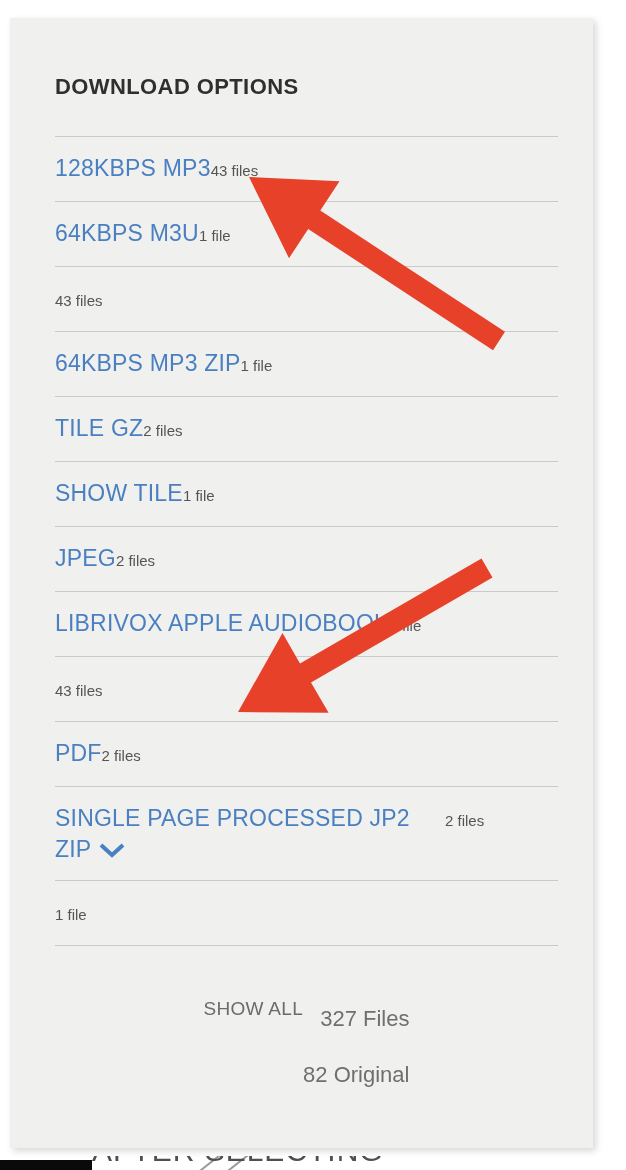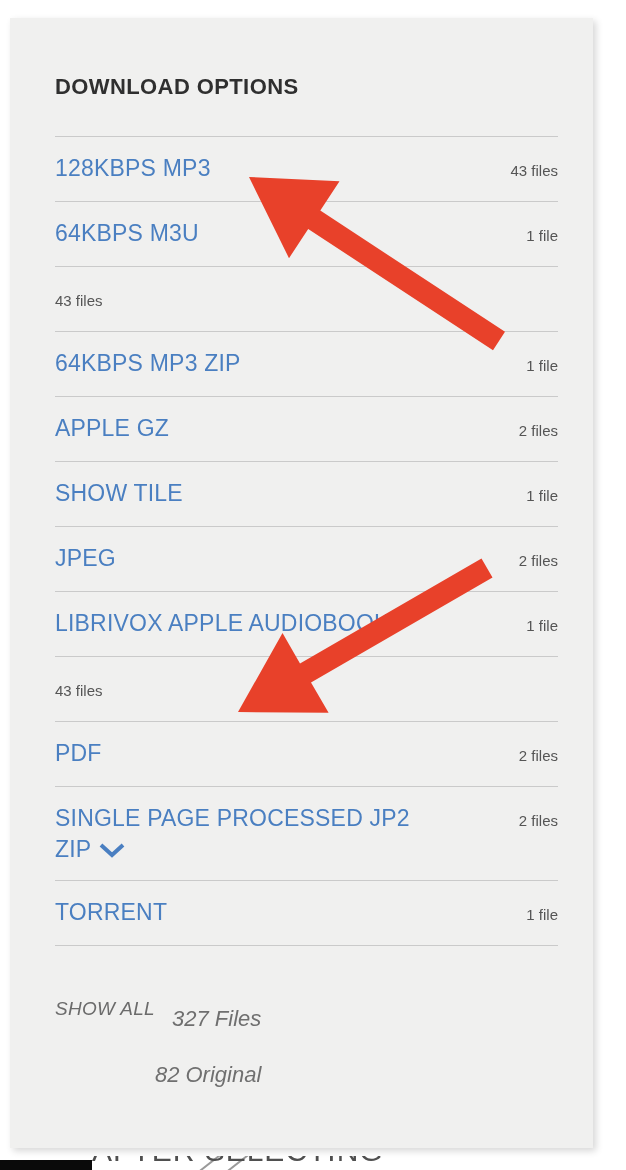--- a/index.html
+++ b/index.html
@@ -26,39 +26,38 @@
     font-size: 22px; font-weight: bold; letter-spacing: .4px;
     color: #2f2f2f; padding-top: 56px; padding-bottom: 0;
     white-space: nowrap;
   }
 
   .divider { height: 1px; background: #cacaca; }
   #hdr-divider { margin-top: 36px; }
 
   
   .row {
-    display: flex; align-items: flex-start; justify-content: space-between;
+    display: flex; align-items: flex-start; 
     padding: 16px 0 15px 0;
   }
   .row-label {
     font-size: 23px; color: #4a7fc1; line-height: 31px;
     letter-spacing: .2px; max-width: 390px;
     cursor: pointer;
   }
   .row-count {
     font-size: 15px; color: #555555; line-height: 31px;
     white-space: nowrap; padding-top: 2px;
   }
   .chev { display: inline-block; vertical-align: -1px; margin-left: 8px; }
 
   
   #footer {
-    display: flex; justify-content: flex-start; align-items: flex-start;
+    display: flex; justify-content: center; align-items: flex-start;
     padding-top: 52px;
-    font-style: italic;
   }
   #show-all { font-size: 19px; color: #6b6b6b; letter-spacing: .3px; cursor: pointer; }
   #totals { text-align: right; }
   #totals div { font-size: 22px; color: #6f6f6f; }
   #total-files { padding-top: 8px; }
   #total-original { padding-top: 30px; }
 
   
   #arrows { position: absolute; left: 0; top: 0; width: 626px; height: 1170px; pointer-events: none; }
 
@@ -113,21 +112,21 @@
           <div class="row">
             <div class="row-count">43 files</div>
           </div>
           <div class="divider"></div>
           <div class="row">
             <div class="row-label">64KBPS MP3 ZIP</div>
             <div class="row-count">1 file</div>
           </div>
           <div class="divider"></div>
           <div class="row">
-            <div class="row-label">APPLE GZ</div>
+            <div class="row-label">TILE GZ</div>
             <div class="row-count">2 files</div>
           </div>
           <div class="divider"></div>
           <div class="row">
             <div class="row-label">SHOW TILE</div>
             <div class="row-count">1 file</div>
           </div>
           <div class="divider"></div>
           <div class="row">
             <div class="row-label">JPEG</div>
@@ -149,21 +148,20 @@
           </div>
           <div class="divider"></div>
           <div class="row">
             <div class="row-label"><span>SINGLE PAGE PROCESSED JP2 ZIP</span><svg class="chev" width="26" height="16" viewBox="0 0 26 16">
                 <path d="M2 3 L13 13 L24 3" fill="none" stroke="#4a7fc1" stroke-width="4" stroke-linecap="butt"></path>
               </svg></div>
             <div class="row-count">2 files</div>
           </div>
           <div class="divider"></div>
           <div class="row">
-            <div class="row-label">TORRENT</div>
             <div class="row-count">1 file</div>
           </div>
           <div class="divider"></div>
         </div>
 
       <div id="footer">
         <div id="show-all">SHOW ALL</div>
         <div id="totals">
           <div id="total-files">327 Files</div>
           <div id="total-original">82 Original</div>

